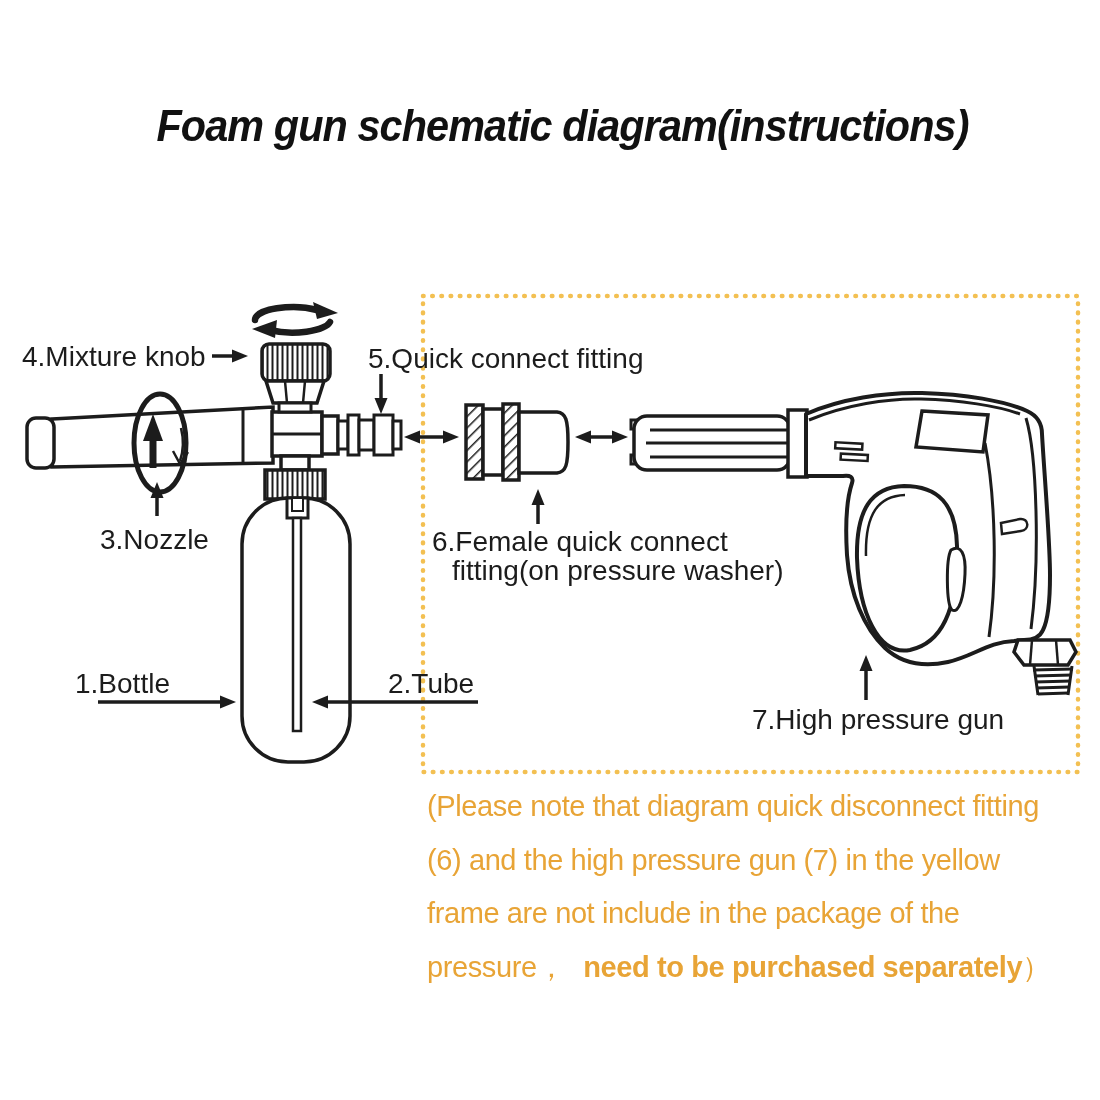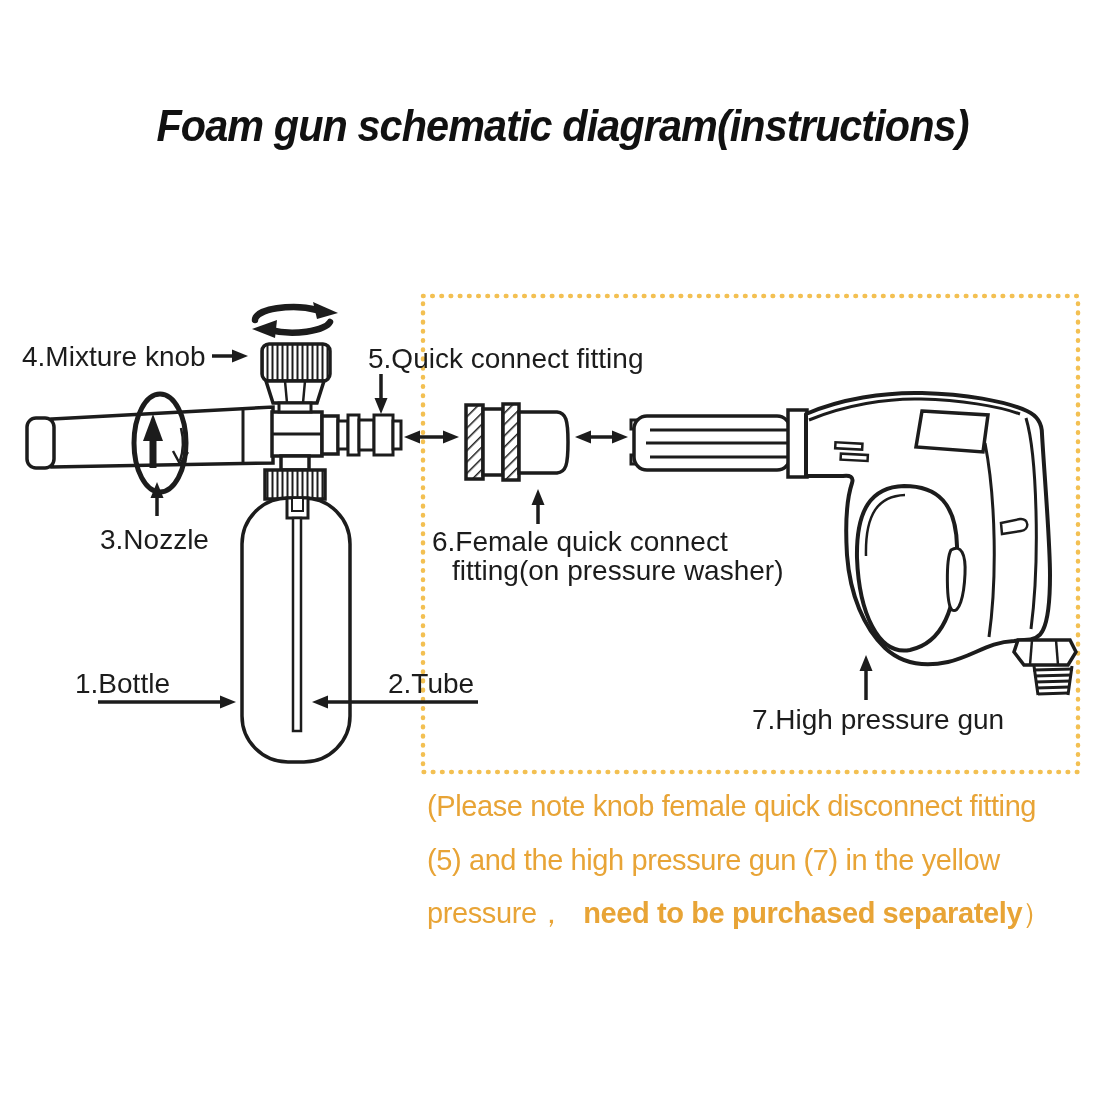--- a/index.html
+++ b/index.html
@@ -199,18 +199,19 @@
     <text x="368" y="368">5.Quick connect fitting</text>
     <text x="100" y="549">3.Nozzle</text>
     <text x="432" y="551">6.Female quick connect</text>
     <text x="452" y="580">fitting(on pressure washer)</text>
     <text x="75" y="693">1.Bottle</text>
     <text x="388" y="693">2.Tube</text>
     <text x="752" y="729">7.High pressure gun</text>
   </svg>
 
   <div class="note">
-    <div>(Please note knob female quick disconnect fitting</div>
-    <div>(5) and the high pressure gun (7) in the yellow</div>
+    <div>(Please note that diagram quick disconnect fitting</div>
+    <div>(6) and the high pressure gun (7) in the yellow</div>
+    <div>frame are not include in the package of the</div>
     <div><span>pressure，</span><span class="b">need to be purchased separately</span><span class="thin">）</span></div>
   </div>
 
 </div>
 
 </body></html>

